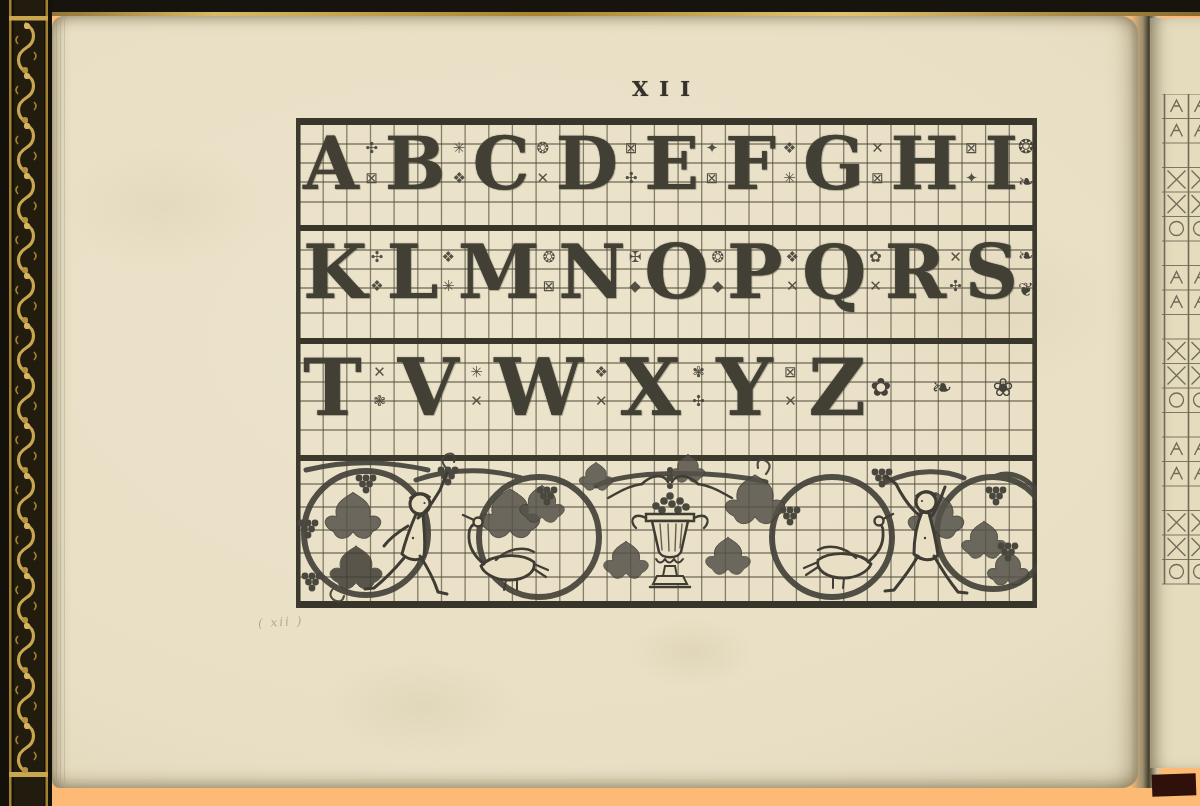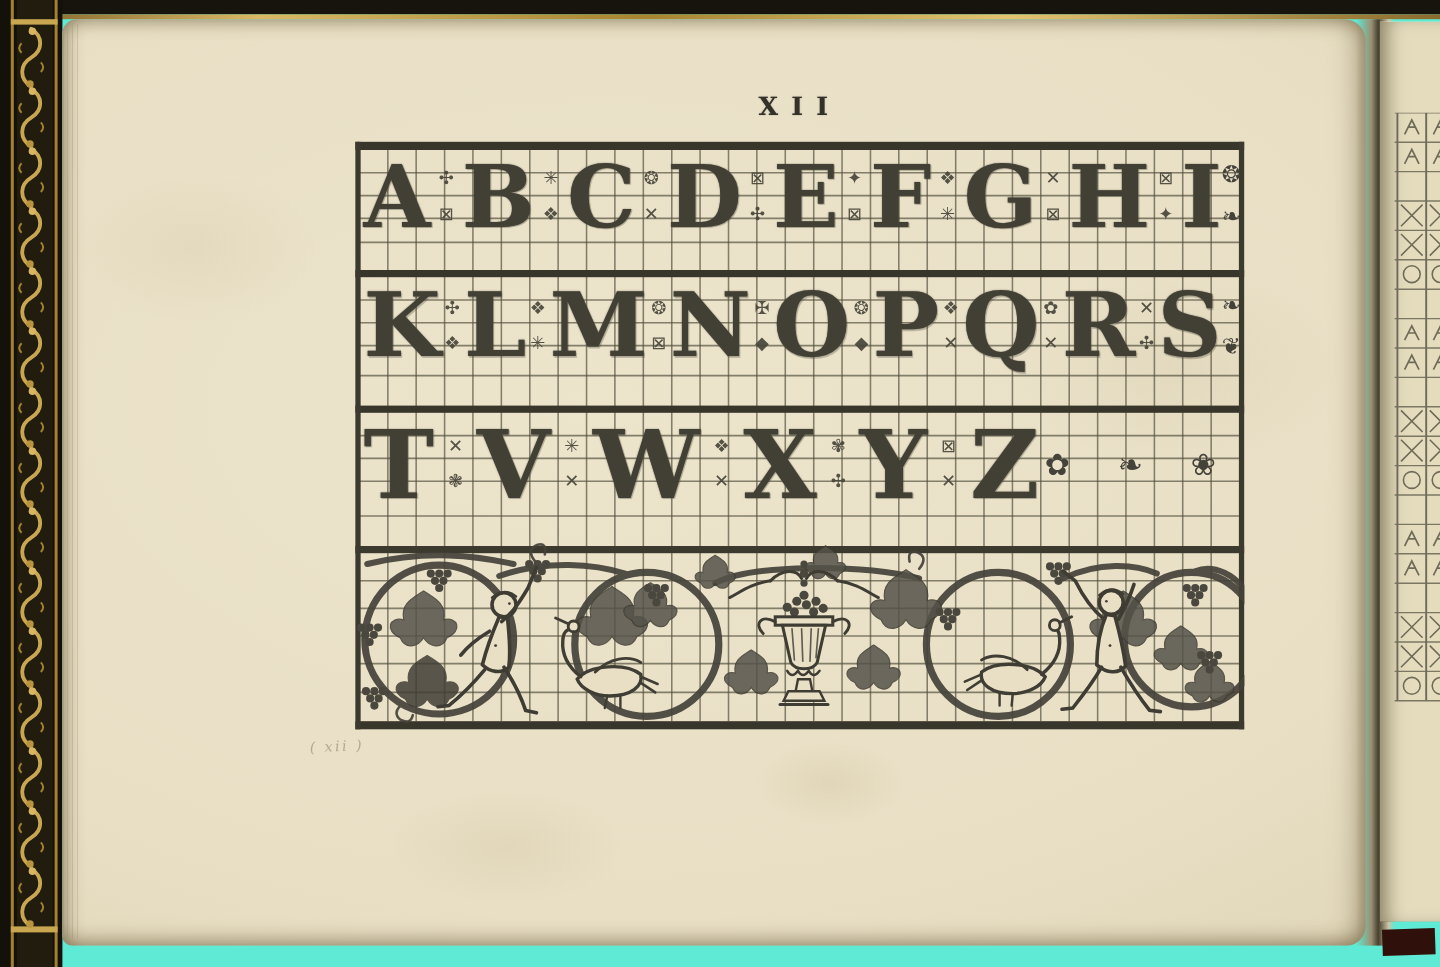--- a/index.html
+++ b/index.html
@@ -1,17 +1,17 @@
 <!DOCTYPE html>
 <html><head>
 <meta charset="utf-8">
 <style>
   html,body{margin:0;padding:0;background:#0a0907;}
   .scene{position:relative;width:1200px;height:806px;overflow:hidden;
-         font-family:"DejaVu Serif",serif;background:#5eead4;}
+         font-family:"DejaVu Serif",serif;background:#fdba74;}
 
   
   .top-edge{position:absolute;left:0;top:0;width:1200px;height:12px;background:#17140e;}
   .gold-fillet{position:absolute;left:0;top:12px;width:1200px;height:4px;
     background:linear-gradient(90deg,#7c5f28,#d9b964 18%,#a8842f 45%,#e2c470 70%,#8a6b2d);}
 
   
   .spine{position:absolute;left:0;top:0;width:52px;height:806px;background:#14110a;}
   .spine svg{display:block;}
 

